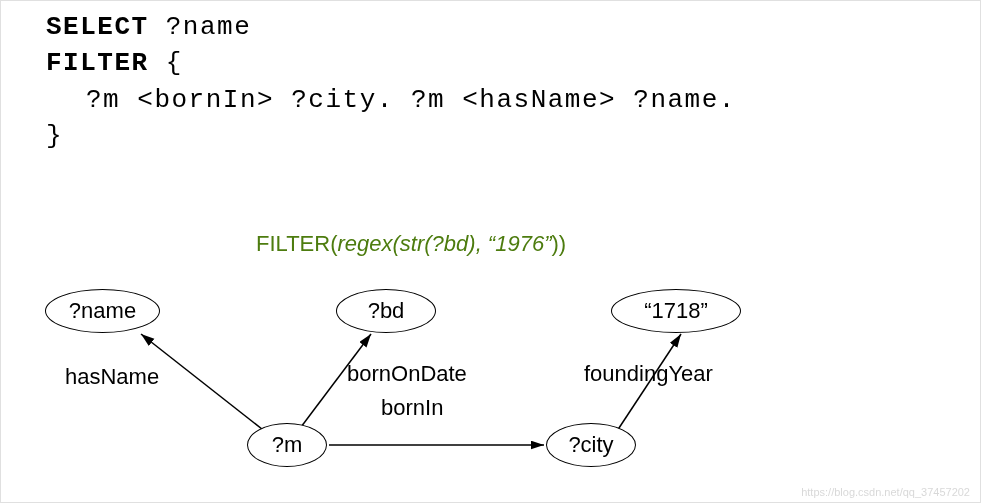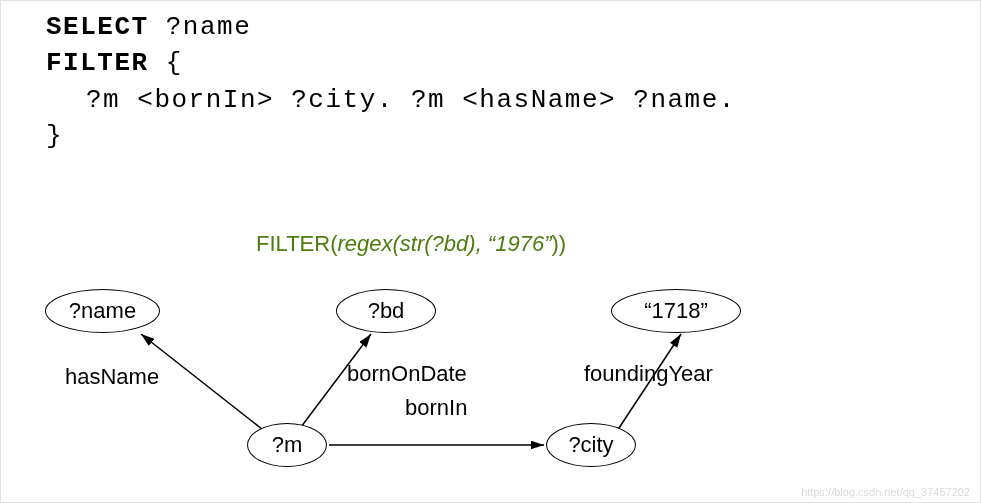--- a/index.html
+++ b/index.html
@@ -51,21 +51,21 @@
     .node-m    { top: 422px; left: 246px; width: 80px; height: 44px; }
     .node-city { top: 422px; left: 545px; width: 90px; height: 44px; justify-content: center; }
     .edge-label {
       position: absolute;
       font-size: 22px;
       font-family: Arial, sans-serif;
       color: #000;
     }
     .lbl-hasName      { top: 363px; left: 64px; }
     .lbl-bornOnDate   { top: 360px; left: 330px; margin-left: 16px; }
-    .lbl-bornIn       { top: 394px; left: 404px; }
+    .lbl-bornIn       { top: 394px; left: 380px; }
     .lbl-foundingYear { top: 360px; left: 583px; }
     svg.edges {
       position: absolute;
       top: 0; left: 0;
       width: 981px; height: 503px;
     }
     .watermark {
       position: absolute;
       bottom: 4px;
       right: 10px;

